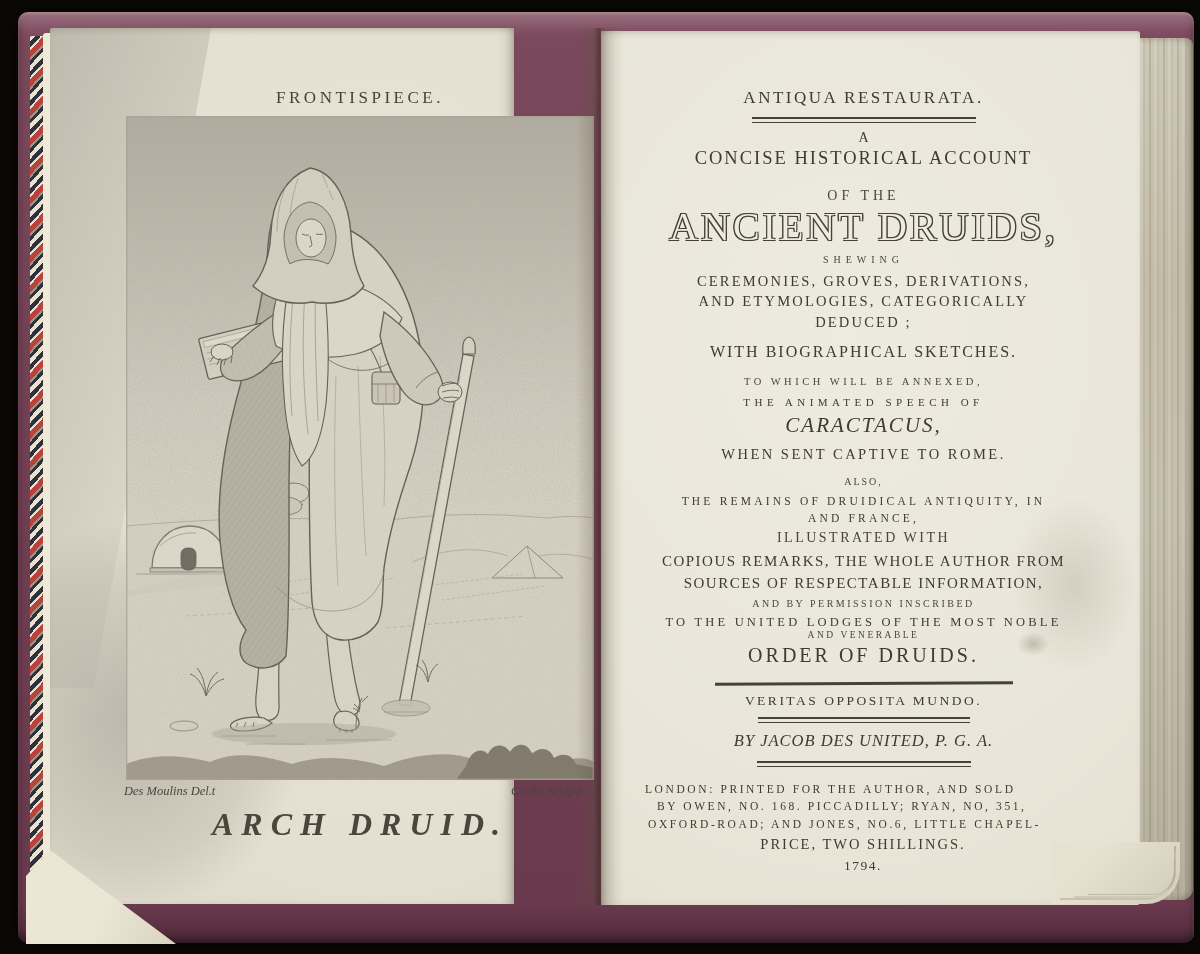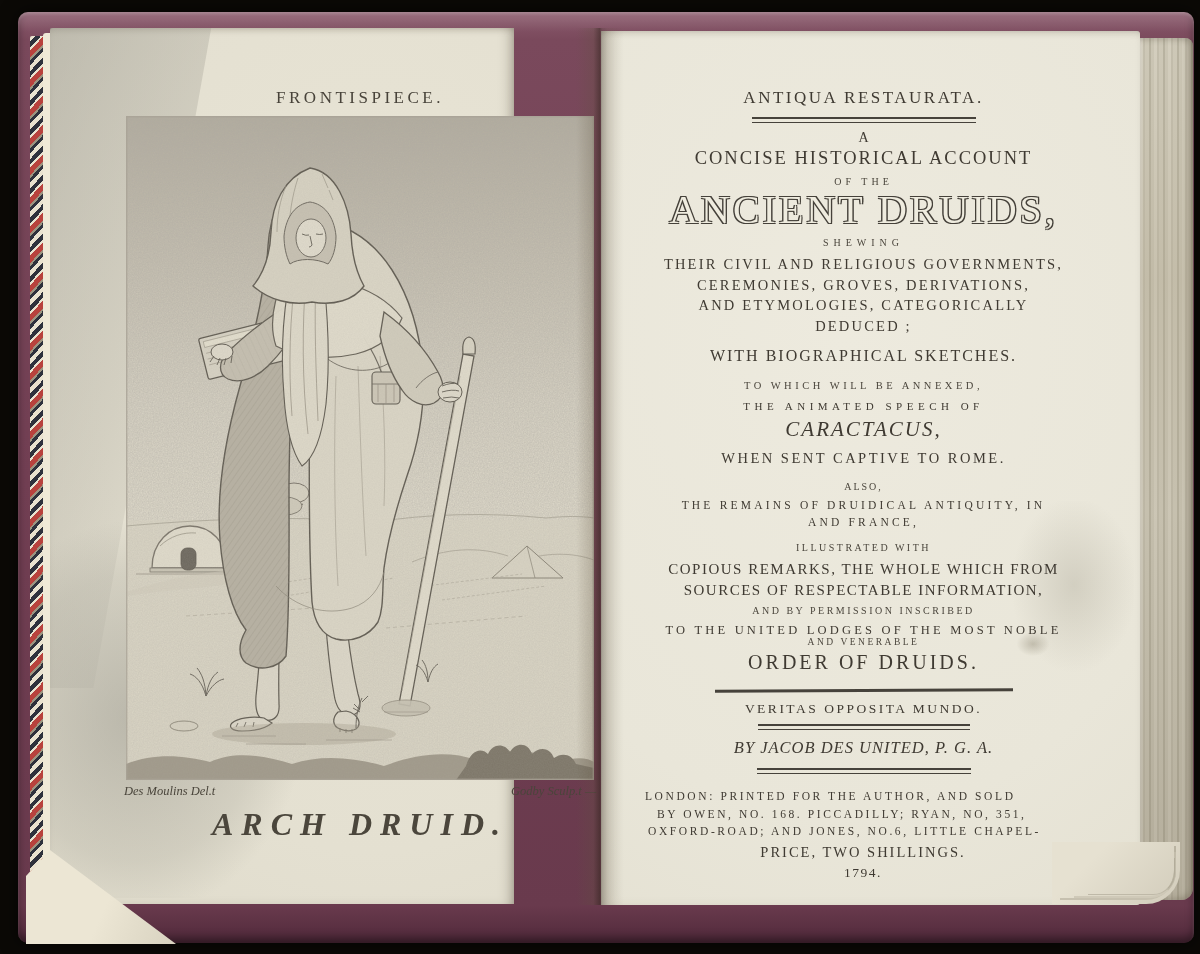--- a/index.html
+++ b/index.html
@@ -50,35 +50,35 @@
          background:radial-gradient(60% 60% at 60% 40%,rgba(150,145,128,.28),transparent 70%);}
   .stain-d{right:84px;top:596px;width:46px;height:34px;
          background:radial-gradient(50% 50% at 50% 50%,rgba(135,128,108,.4),transparent 72%);}
   .tp{position:absolute;left:0;top:0;width:100%;padding-top:57px;padding-right:14px;box-sizing:border-box;
          text-align:center;color:#3f3a32;}
   .l{line-height:1.15;}
   .half       {font-size:17px;letter-spacing:2.5px;}
   .rule-a     {width:224px;height:6px;margin:9px auto 0;border-top:2.5px solid #46423b;border-bottom:1.2px solid #46423b;box-sizing:border-box;}
   .art        {font-size:14px;margin-top:7px;}
   .concise    {font-size:18.5px;letter-spacing:2px;margin-top:2px;}
-  .ofthe      {font-size:10px;letter-spacing:4px;margin-top:7px;color:#4b463d;}
+  .ofthe      {font-size:14px;letter-spacing:4px;margin-top:19px;color:#4b463d;}
   .maintitle  {font-size:40px;letter-spacing:3px;line-height:1;margin-top:3px;color:#efecdf;
                text-shadow:-1.2px -1.2px 0 #45413a,1.2px -1.2px 0 #45413a,-1.2px 1.2px 0 #45413a,1.2px 1.2px 0 #45413a,0 0 1px #45413a;}
   .shewing    {font-size:10px;letter-spacing:5px;margin-top:7px;color:#4b463d;}
   .sub        {font-size:14.5px;letter-spacing:2.2px;margin-top:7px;}
   .sub+.sub   {margin-top:4px;}
   .sketches   {font-size:16px;letter-spacing:2px;margin-top:12px;}
   .annexed    {font-size:10.5px;letter-spacing:3.5px;margin-top:15px;color:#4b463d;}
   .speech     {font-size:11px;letter-spacing:4.5px;margin-top:8px;}
   .caractacus {font-style:italic;font-size:21px;letter-spacing:2px;margin-top:4px;}
   .rome       {font-size:14.5px;letter-spacing:2.5px;margin-top:9px;}
   .also       {font-size:10px;letter-spacing:2px;margin-top:14px;color:#4b463d;}
   .remains    {font-size:11.5px;letter-spacing:3.2px;margin-top:7px;}
   .remains+.remains{margin-top:4px;}
-  .illus      {font-size:10px;letter-spacing:2.5px;margin-top:13px;color:#4b463d;}
+  .illus      {font-size:14px;letter-spacing:2.5px;margin-top:5px;color:#4b463d;}
   .remarks    {font-size:15px;letter-spacing:1.5px;margin-top:7px;}
   .remarks+.remarks{margin-top:4px;}
   .permission {font-size:10px;letter-spacing:2.5px;margin-top:6px;color:#4b463d;}
   .lodges     {font-size:12.5px;letter-spacing:3.2px;margin-top:6px;}
   .venerable  {font-size:9.5px;letter-spacing:2.5px;color:#4b463d;}
   .order      {font-size:20px;letter-spacing:3px;margin-top:3px;}
   .rule-single{width:298px;height:2.5px;background:#46423b;margin:15px auto 0;transform:skewY(-.3deg);}
   .motto      {font-size:13.5px;letter-spacing:2.5px;margin-top:9px;}
   .rule-b     {width:212px;height:6px;margin:8px auto 0;border-top:2.5px solid #46423b;border-bottom:1.2px solid #46423b;box-sizing:border-box;}
   .byline     {font-style:italic;font-size:16.5px;letter-spacing:1px;margin-top:9px;}
@@ -276,34 +276,33 @@
     <div class="stain stain-d"></div>
 
     <div class="tp">
       <div class="l half">ANTIQUA RESTAURATA.</div>
       <div class="rule-a"></div>
       <div class="l art">A</div>
       <div class="l concise">CONCISE HISTORICAL ACCOUNT</div>
       <div class="l ofthe">OF THE</div>
       <div class="l maintitle">ANCIENT DRUIDS,</div>
       <div class="l shewing">SHEWING</div>
-      <div class="l sub">THEIR CIVIL AND RELIGIOUS GOVERNMENTS,</div>
       <div class="l sub">CEREMONIES, GROVES, DERIVATIONS,</div>
       <div class="l sub">AND ETYMOLOGIES, CATEGORICALLY</div>
       <div class="l sub">DEDUCED ;</div>
       <div class="l sketches">WITH BIOGRAPHICAL SKETCHES.</div>
       <div class="l annexed">TO WHICH WILL BE ANNEXED,</div>
       <div class="l speech">THE ANIMATED SPEECH OF</div>
       <div class="l caractacus">CARACTACUS,</div>
       <div class="l rome">WHEN SENT CAPTIVE TO ROME.</div>
       <div class="l also">ALSO,</div>
       <div class="l remains">THE REMAINS OF DRUIDICAL ANTIQUITY, IN</div>
       <div class="l remains">AND FRANCE,</div>
       <div class="l illus">ILLUSTRATED WITH</div>
-      <div class="l remarks">COPIOUS REMARKS, THE WHOLE WHICH FROM</div>
+      <div class="l remarks">COPIOUS REMARKS, THE WHOLE AUTHOR FROM</div>
       <div class="l remarks">SOURCES OF RESPECTABLE INFORMATION,</div>
       <div class="l permission">AND BY PERMISSION INSCRIBED</div>
       <div class="l lodges">TO THE UNITED LODGES OF THE MOST NOBLE</div>
       <div class="l venerable">AND VENERABLE</div>
       <div class="l order">ORDER OF DRUIDS.</div>
       <div class="rule-single"></div>
       <div class="l motto">VERITAS OPPOSITA MUNDO.</div>
       <div class="rule-b"></div>
       <div class="l byline">BY JACOB DES UNITED, P. G. A.</div>
       <div class="rule-c"></div>

